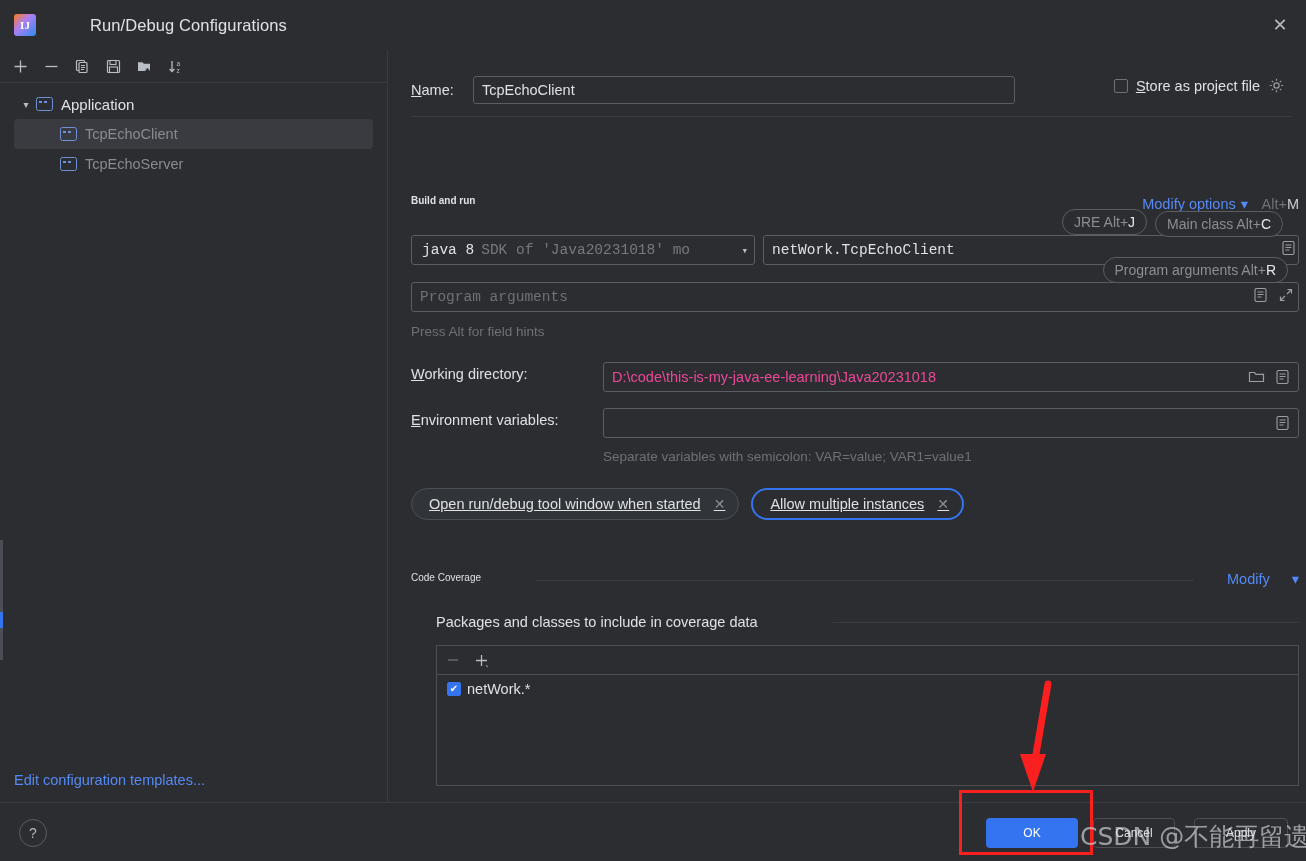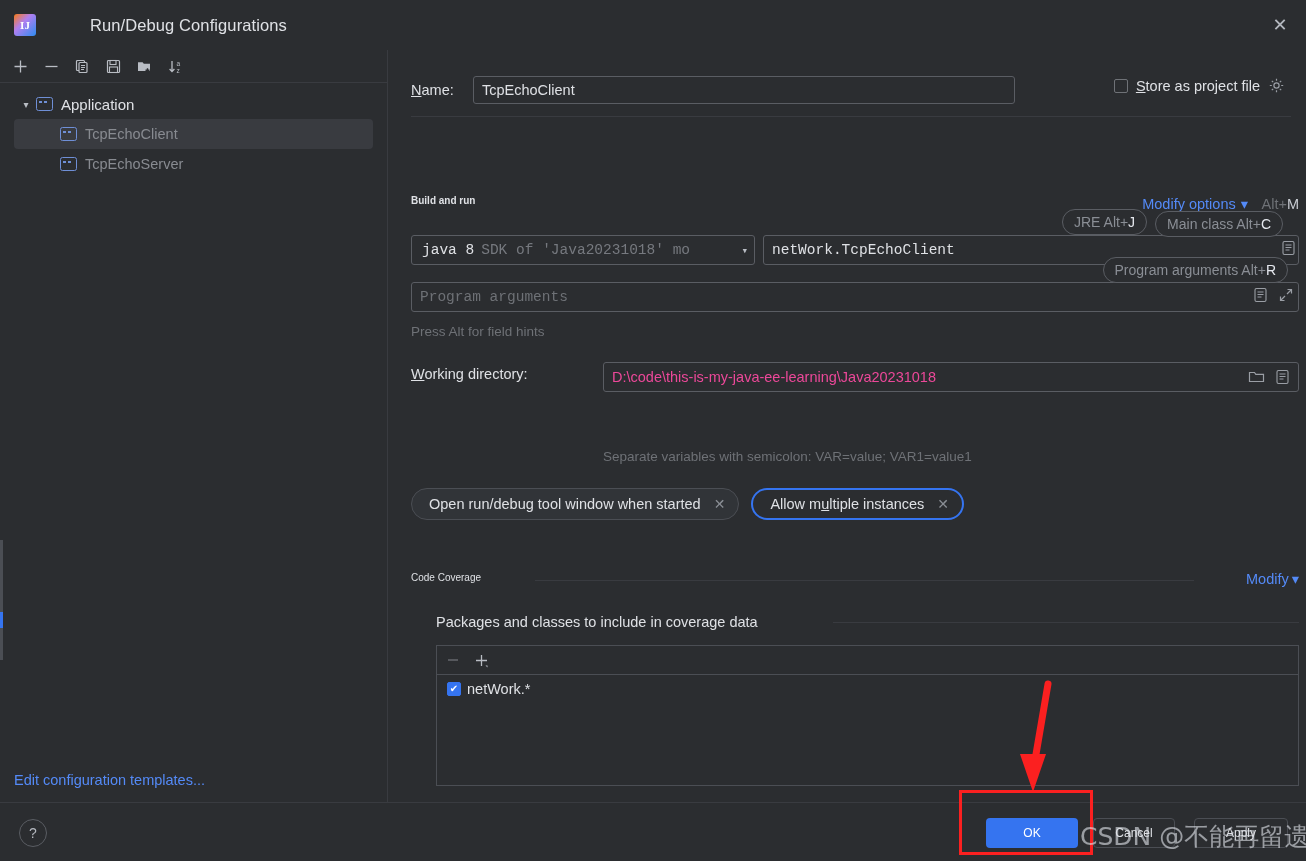--- a/index.html
+++ b/index.html
@@ -197,32 +197,32 @@
   }
   .row-field .icons {
     margin-left: auto; display: flex; align-items: center; gap: 10px; color: #9a9ea5;
   }
 
   
   .chips { position: absolute; left: 22px; top: 438px; display: flex; gap: 12px; }
   .chip {
     height: 32px; border-radius: 16px; border: 1px solid #4b4e54;
     background: #313438; display: flex; align-items: center;
-    padding: 0 13px 0 17px; gap: 13px; color: #dfe1e5; font-size: 14.5px;
+    padding: 0 13px 0 17px; gap: 13px; color: #dfe1e5; font-size: 14.5px; text-decoration: underline;
   }
   .chip.focused { border: 2px solid #3574f0; background: #2b2d30; }
   .chip .x { color: #8a8e95; font-size: 14px; }
 
   .sec-coverage { left: 22px; top: 522px; font-weight: normal; }
   .cov-line {
     position: absolute; left: 146px; top: 530px; right: 112px; height: 1px; background: #393b40;
   }
   .cov-modify {
     position: absolute; right: 7px; top: 521px;
-    color: #548af7; font-size: 14.5px; display: flex; align-items: center; gap: 3px;
+    color: #548af7; font-size: 14.5px; display: flex; align-items: center; gap: 22px;
   }
   .cov-sub {
     position: absolute; left: 47px; top: 564px; color: #dfe1e5; font-size: 14.5px;
   }
   .cov-sub-line {
     position: absolute; left: 444px; top: 572px; right: 7px; height: 1px; background: #393b40;
   }
   .cov-box {
     position: absolute; left: 47px; top: 595px; right: 7px; height: 141px;
     border: 1px solid #4b4e54; background: #2b2d30;
@@ -452,20 +452,34 @@
           <span>
             <svg width="15" height="16" viewBox="0 0 15 16">
               <rect x="2" y="1.5" width="11" height="13" rx="1.5" stroke="#9a9ea5" stroke-width="1.1" fill="none"></rect>
               <path d="M4.5 5h6M4.5 7.5h6M4.5 10h4" stroke="#9a9ea5" stroke-width="1.1"></path>
             </svg>
           </span>
         </span>
       </div>
     </div>
 
+    <div class="row-ev">
+      <span class="row-lbl"><span class="u">E</span>nvironment variables:</span>
+      <div class="row-field">
+        <span></span>
+        <span class="icons">
+          <span>
+            <svg width="15" height="16" viewBox="0 0 15 16">
+              <rect x="2" y="1.5" width="11" height="13" rx="1.5" stroke="#9a9ea5" stroke-width="1.1" fill="none"></rect>
+              <path d="M4.5 5h6M4.5 7.5h6M4.5 10h4" stroke="#9a9ea5" stroke-width="1.1"></path>
+            </svg>
+          </span>
+        </span>
+      </div>
+    </div>
 
     <div class="hint hint-sep">Separate variables with semicolon: VAR=value; VAR1=value1</div>
 
     <div class="chips">
       <div class="chip">
         <span>Open run/debug tool window when started</span>
         <span class="x">✕</span>
       </div>
       <div class="chip focused">
         <span>Allow m<span class="u">u</span>ltiple instances</span>

